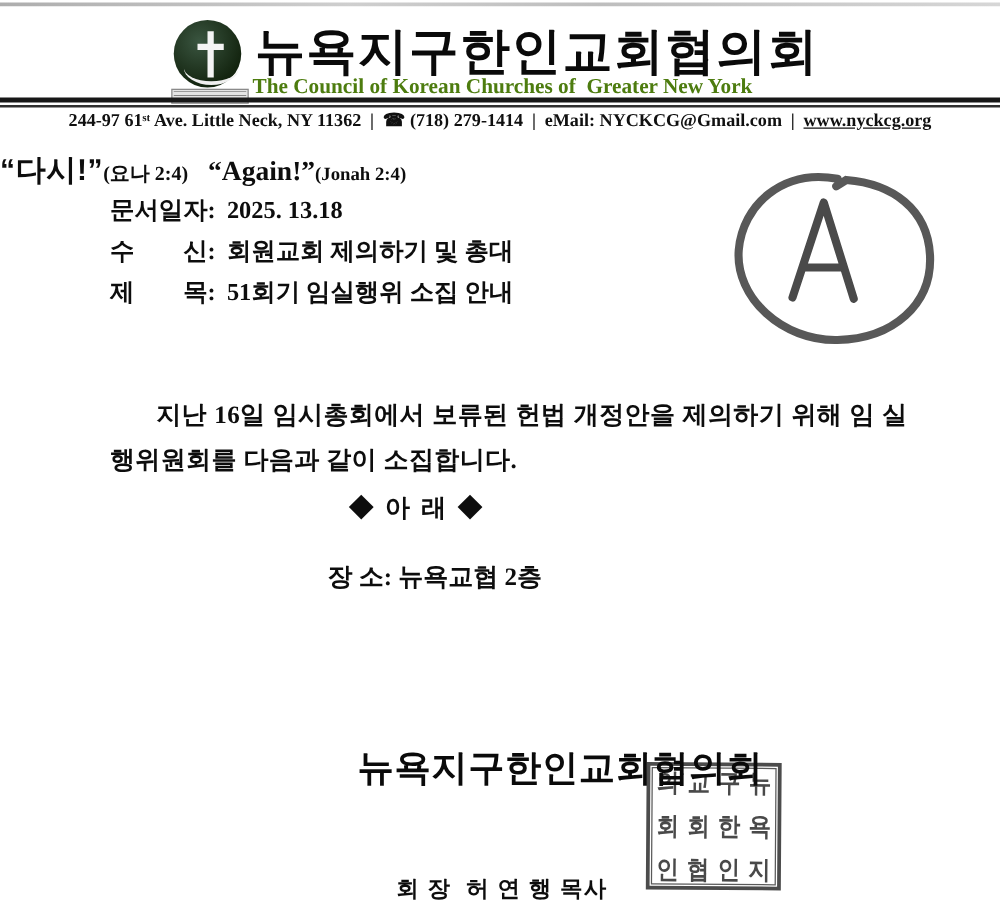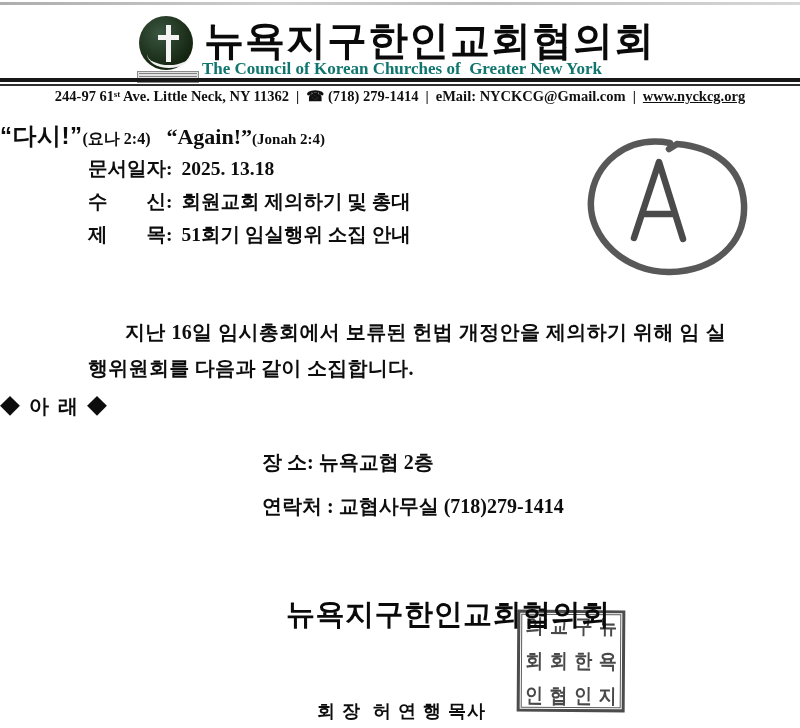--- a/index.html
+++ b/index.html
@@ -18,21 +18,21 @@
      background:radial-gradient(circle at 38% 32%, #3a5540, #13240f 72%);}
   .cross-v{position:absolute;left:27px;top:9px;width:5px;height:37px;background:#f4f4f4;}
   .cross-h{position:absolute;left:19px;top:19px;width:21px;height:5px;background:#f4f4f4;}
   .crescent{position:absolute;left:8px;top:24px;width:44px;height:28px;border-radius:50%;
      border-bottom:3px solid #efefef;box-sizing:border-box;}
   .banner{position:absolute;left:1px;top:57px;width:62px;height:12px;background:#e3e3e3;
      border:1px solid #8a8a8a;box-sizing:border-box;}
   .banner-lines{position:absolute;inset:1px;background:repeating-linear-gradient(#6a6a6a 0 1px, transparent 1px 3px);opacity:.8;}
 
   .org-kr{left:204px;top:13px;font-size:40px;font-weight:900;letter-spacing:1px;color:#0a0a0a;}
-  .org-en{left:202px;top:59px;font-size:17px;font-weight:700;white-space:pre;color:#0f766e;}
+  .org-en{left:202px;top:59px;font-size:17px;font-weight:700;white-space:pre;color:#4d7c0f;}
   .rule-thick{left:0;top:78px;width:800px;height:4px;background:#171717;}
   .rule-thin{left:0;top:84px;width:800px;height:2px;background:#2f2f2f;}
   .contact{left:0;top:88px;width:800px;text-align:center;font-size:14.5px;font-weight:700;color:#101010;}
   .contact .sep{margin:0 7px;}
   .contact .web{text-decoration:underline;}
 
   
   .tagline{left:0;top:120px;width:800px;}
   .tag-kr{font-size:24px;font-weight:900;letter-spacing:.5px;}
   .tag-kr-ref{font-size:16px;font-weight:700;}
@@ -44,21 +44,21 @@
   .meta .row{margin-bottom:12px;}
   .meta .lbl{white-space:pre;}
   .meta .val{margin-left:9px;}
 
   
   .grade{left:582px;top:134px;width:170px;height:144px;}
 
   
   .body-par{left:88px;top:314px;width:638px;font-size:20px;font-weight:700;line-height:36px;
      text-indent:37px;text-align:justify;letter-spacing:.3px;}
-  .marker{left:0;top:393px;width:667px;text-align:left;font-size:20px;font-weight:800;letter-spacing:2px;}
+  .marker{left:0;top:393px;width:667px;text-align:center;font-size:20px;font-weight:800;letter-spacing:2px;}
 
   
   .details{left:262px;top:446px;font-size:20px;font-weight:700;line-height:33px;}
   .details .gap{margin-top:11px;}
 
   
   .footer-org{left:286px;top:595px;font-size:29px;font-weight:900;letter-spacing:.5px;z-index:3;color:#0a0a0a;}
   .sigs{left:317px;top:644px;font-size:18px;font-weight:800;line-height:27px;white-space:pre;letter-spacing:1px;z-index:3;}
 
   .seal{left:517px;top:610px;width:108px;height:102px;border:3px solid #3d3d3d;padding:1px;
@@ -115,21 +115,20 @@
     <path d="M88,9 C 44,1 12,30 9,66 C 6,104 44,139 88,138 C 132,137 164,110 162,70 C 160,33 132,13 95,10 L 87,15" fill="none" stroke="#585858" stroke-width="6.5" stroke-linecap="round"></path>
     <path d="M52,104 L77,28 L101,105 M60,80 L93,80" fill="none" stroke="#4a4a4a" stroke-width="6.5" stroke-linecap="round" stroke-linejoin="round"></path>
   </svg>
 </div>
 
 <div class="abs body-par serif">지난 16일 임시총회에서 보류된 헌법 개정안을 제의하기 위해 임 실행위원회를 다음과 같이 소집합니다.</div>
 <div class="abs marker serif">◆ 아  래 ◆</div>
 
 <div class="abs details serif">
   <div>장 소: 뉴욕교협 2층</div>
-  <div class="gap">연락처 : 교협사무실 (718)279-1414</div>
 </div>
 
 <div class="abs footer-org sans">뉴욕지구한인교회협의회</div>
 
 <div class="abs sigs sans">
   <div>회 장  허 연 행 목사</div>
   
   
 </div>
 

